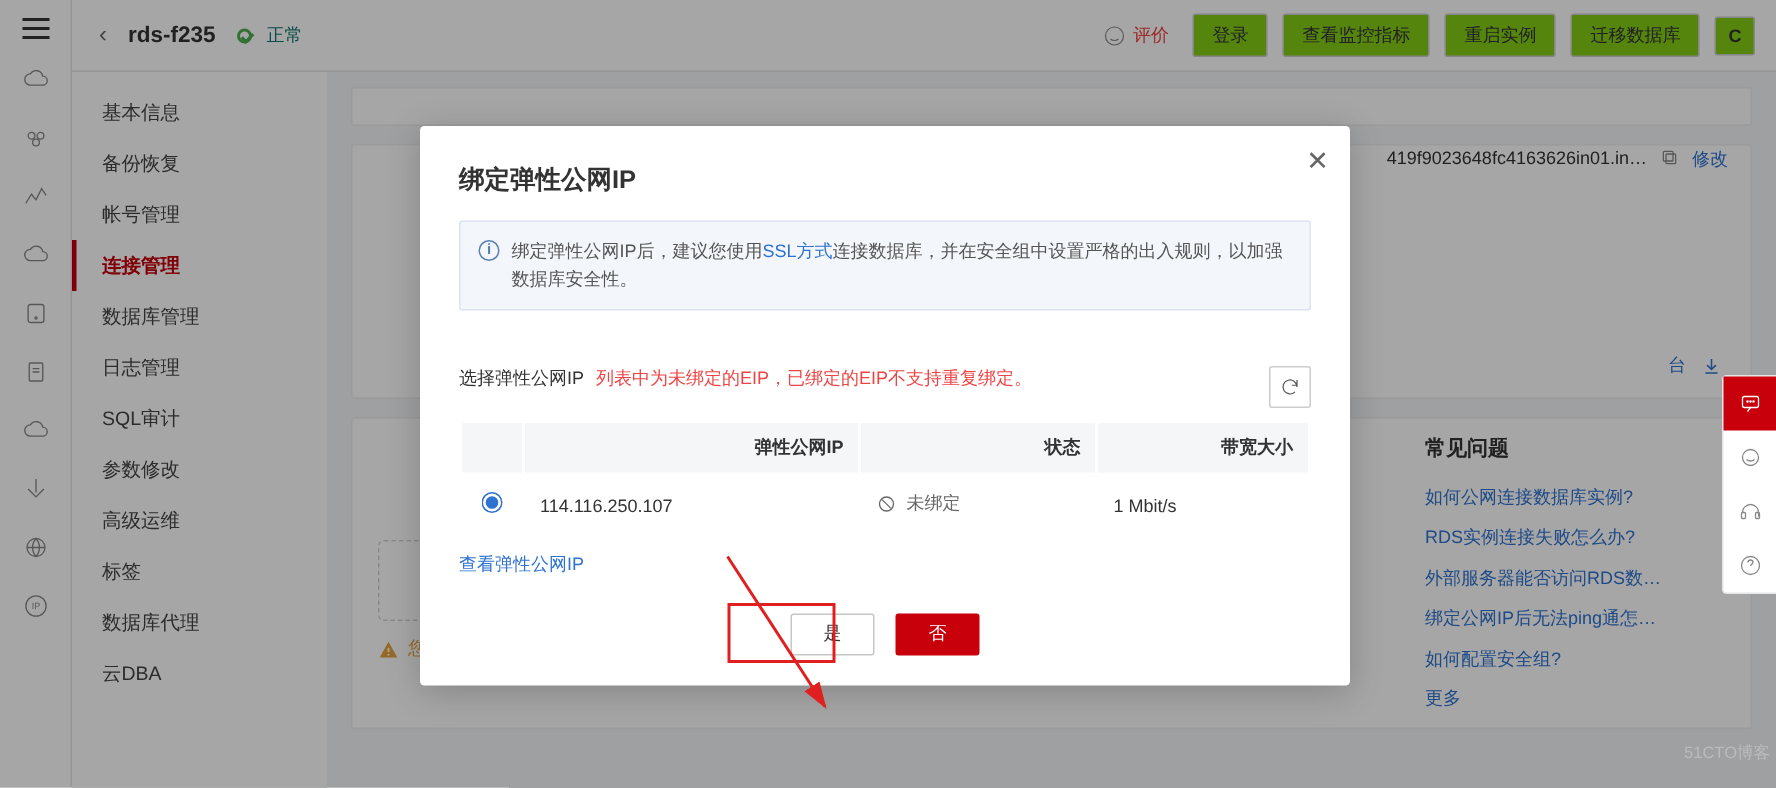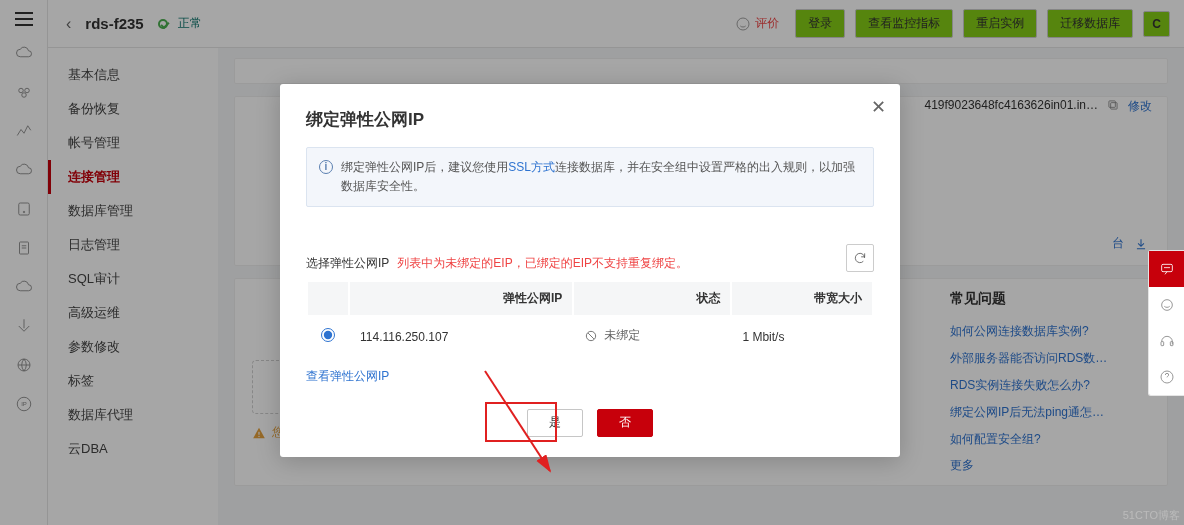--- a/index.html
+++ b/index.html
@@ -56,21 +56,21 @@
 .faq .more { color: #2e73d0; font-size: 12px; margin-top: 4px; cursor: pointer; }
 
 
 .mask { position: absolute; inset: 0; background: rgba(0,0,0,0.35); z-index: 50; }
 .modal { position: absolute; z-index: 60; background: #fff; border-radius: 3px; width: 620px; left: 280px; top: 84px; box-shadow: 0 4px 24px rgba(0,0,0,.2); padding: 24px 26px 20px; }
 .modal .mclose { position: absolute; right: 14px; top: 12px; font-size: 18px; color: #666; cursor: pointer; }
 .modal h3 { font-size: 17px; font-weight: 700; margin-bottom: 16px; }
 .info-box { background: #f3f6fb; border: 1px solid #dbe4f0; border-radius: 2px; padding: 10px 12px; display: flex; gap: 8px; font-size: 12px; color: #555; line-height: 1.6; margin-bottom: 16px; }
 .info-box .info-icon { width: 14px; height: 14px; border-radius: 50%; border: 1.5px solid #5a7fb0; color: #5a7fb0; display: flex; align-items: center; justify-content: center; font-size: 10px; font-weight: 700; flex: 0 0 auto; margin-top: 2px; }
 .info-box .ssl { color: #2e73d0; }
-.sel-row { display: flex; align-items: flex-end; gap: 8px; font-size: 12px; margin-bottom: 8px; margin-top: 37px; }
+.sel-row { display: flex; align-items: flex-start; gap: 8px; font-size: 12px; margin-bottom: 8px; margin-top: 37px; }
 .sel-row .lab { color: #333; }
 .sel-row .hint { color: #ef4444; }
 .sel-row .refresh { margin-left: auto; width: 28px; height: 28px; border: 1px solid #ccc; border-radius: 2px; display: flex; align-items: center; justify-content: center; cursor: pointer; }
 .sel-row .refresh svg { width: 14px; height: 14px; stroke: #555; fill: none; stroke-width: 1.4; }
 .tbl { width: 100%; font-size: 12px; }
 .tbl th { background: #f5f6f7; text-align: right; padding: 8px 10px; font-weight: 600; color: #333; }
 .tbl td { padding: 10px 10px; color: #333; }
 .tbl .rcol { width: 40px; text-align: center; }
 input[type=radio] { accent-color: #2e73d0; width: 14px; height: 14px; }
 .unbound { display: inline-flex; align-items: center; gap: 6px; color: #666; }
@@ -82,21 +82,21 @@
 .mbtn.no { background: #c7000b; border: 1px solid #c7000b; color: #fff; }
 .red-box { position: absolute; border: 2px solid #e02020; width: 72px; height: 40px; pointer-events: none; left: 50%; transform: translateX(-105px); top: -7px; }
 .arrow-svg { position: absolute; pointer-events: none; left: 200px; top: 282px; z-index: 70; }
 
 
 .dock { position: absolute; right: 0; top: 250px; width: 36px; background: #fff; border: 1px solid #e5e5e5; border-right: none; border-radius: 3px 0 0 3px; z-index: 80; }
 .dock .ditem { height: 36px; display: flex; align-items: center; justify-content: center; color: #888; cursor: pointer; }
 .dock .ditem.hot { background: #c7000b; color: #fff; }
 .dock .ditem svg { width: 16px; height: 16px; fill: none; stroke: currentColor; stroke-width: 1.3; }
 
-.watermark { position: absolute; right: 4px; bottom: 2px; font-size: 11px; color: #bbb; z-index: 90; }
+.watermark { position: absolute; right: 4px; bottom: 16px; font-size: 11px; color: #bbb; z-index: 90; }
 </style>
 </head>
 <body>
 
 <div class="app">
 
   <div class="iconrail">
     <div class="rail-burger">
         <span></span>
         <span></span>
@@ -165,22 +165,22 @@
     <div class="body">
 
       <div class="sidebar">
         <div class="sitem">基本信息</div>
         <div class="sitem">备份恢复</div>
         <div class="sitem">帐号管理</div>
         <div class="sitem active">连接管理</div>
         <div class="sitem">数据库管理</div>
         <div class="sitem">日志管理</div>
         <div class="sitem">SQL审计</div>
+        <div class="sitem">参数修改</div>
         <div class="sitem">高级运维</div>
-        <div class="sitem">参数修改</div>
         <div class="sitem">标签</div>
         <div class="sitem">数据库代理</div>
         <div class="sitem">云DBA</div>
       </div>
 
       <div class="content">
         <div class="card top"></div>
         <div class="card mid">
           <div class="hostline">
             <span>419f9023648fc4163626in01.in…</span>
@@ -212,22 +212,22 @@
                   <path d="M12 3L2 21h20L12 3z"></path>
                   <rect x="11" y="10" width="2" height="5" fill="#fff"></rect>
                   <rect x="11" y="17" width="2" height="2" fill="#fff"></rect>
                 </svg>
               <span>您需为实例绑定弹性公网IP才可公网连接RDS。</span>
             </div>
           </div>
           <div class="faq">
             <h4>常见问题</h4>
             <div class="faq-item">如何公网连接数据库实例?</div>
+            <div class="faq-item">RDS实例连接失败怎么办?</div>
             <div class="faq-item">外部服务器能否访问RDS数…</div>
-            <div class="faq-item">RDS实例连接失败怎么办?</div>
             <div class="faq-item">绑定公网IP后无法ping通怎…</div>
             <div class="faq-item">如何配置安全组?</div>
             <div class="more">更多</div>
           </div>
         </div>
       </div>
     </div>
   </div>
 
   <div class="mask"></div>

